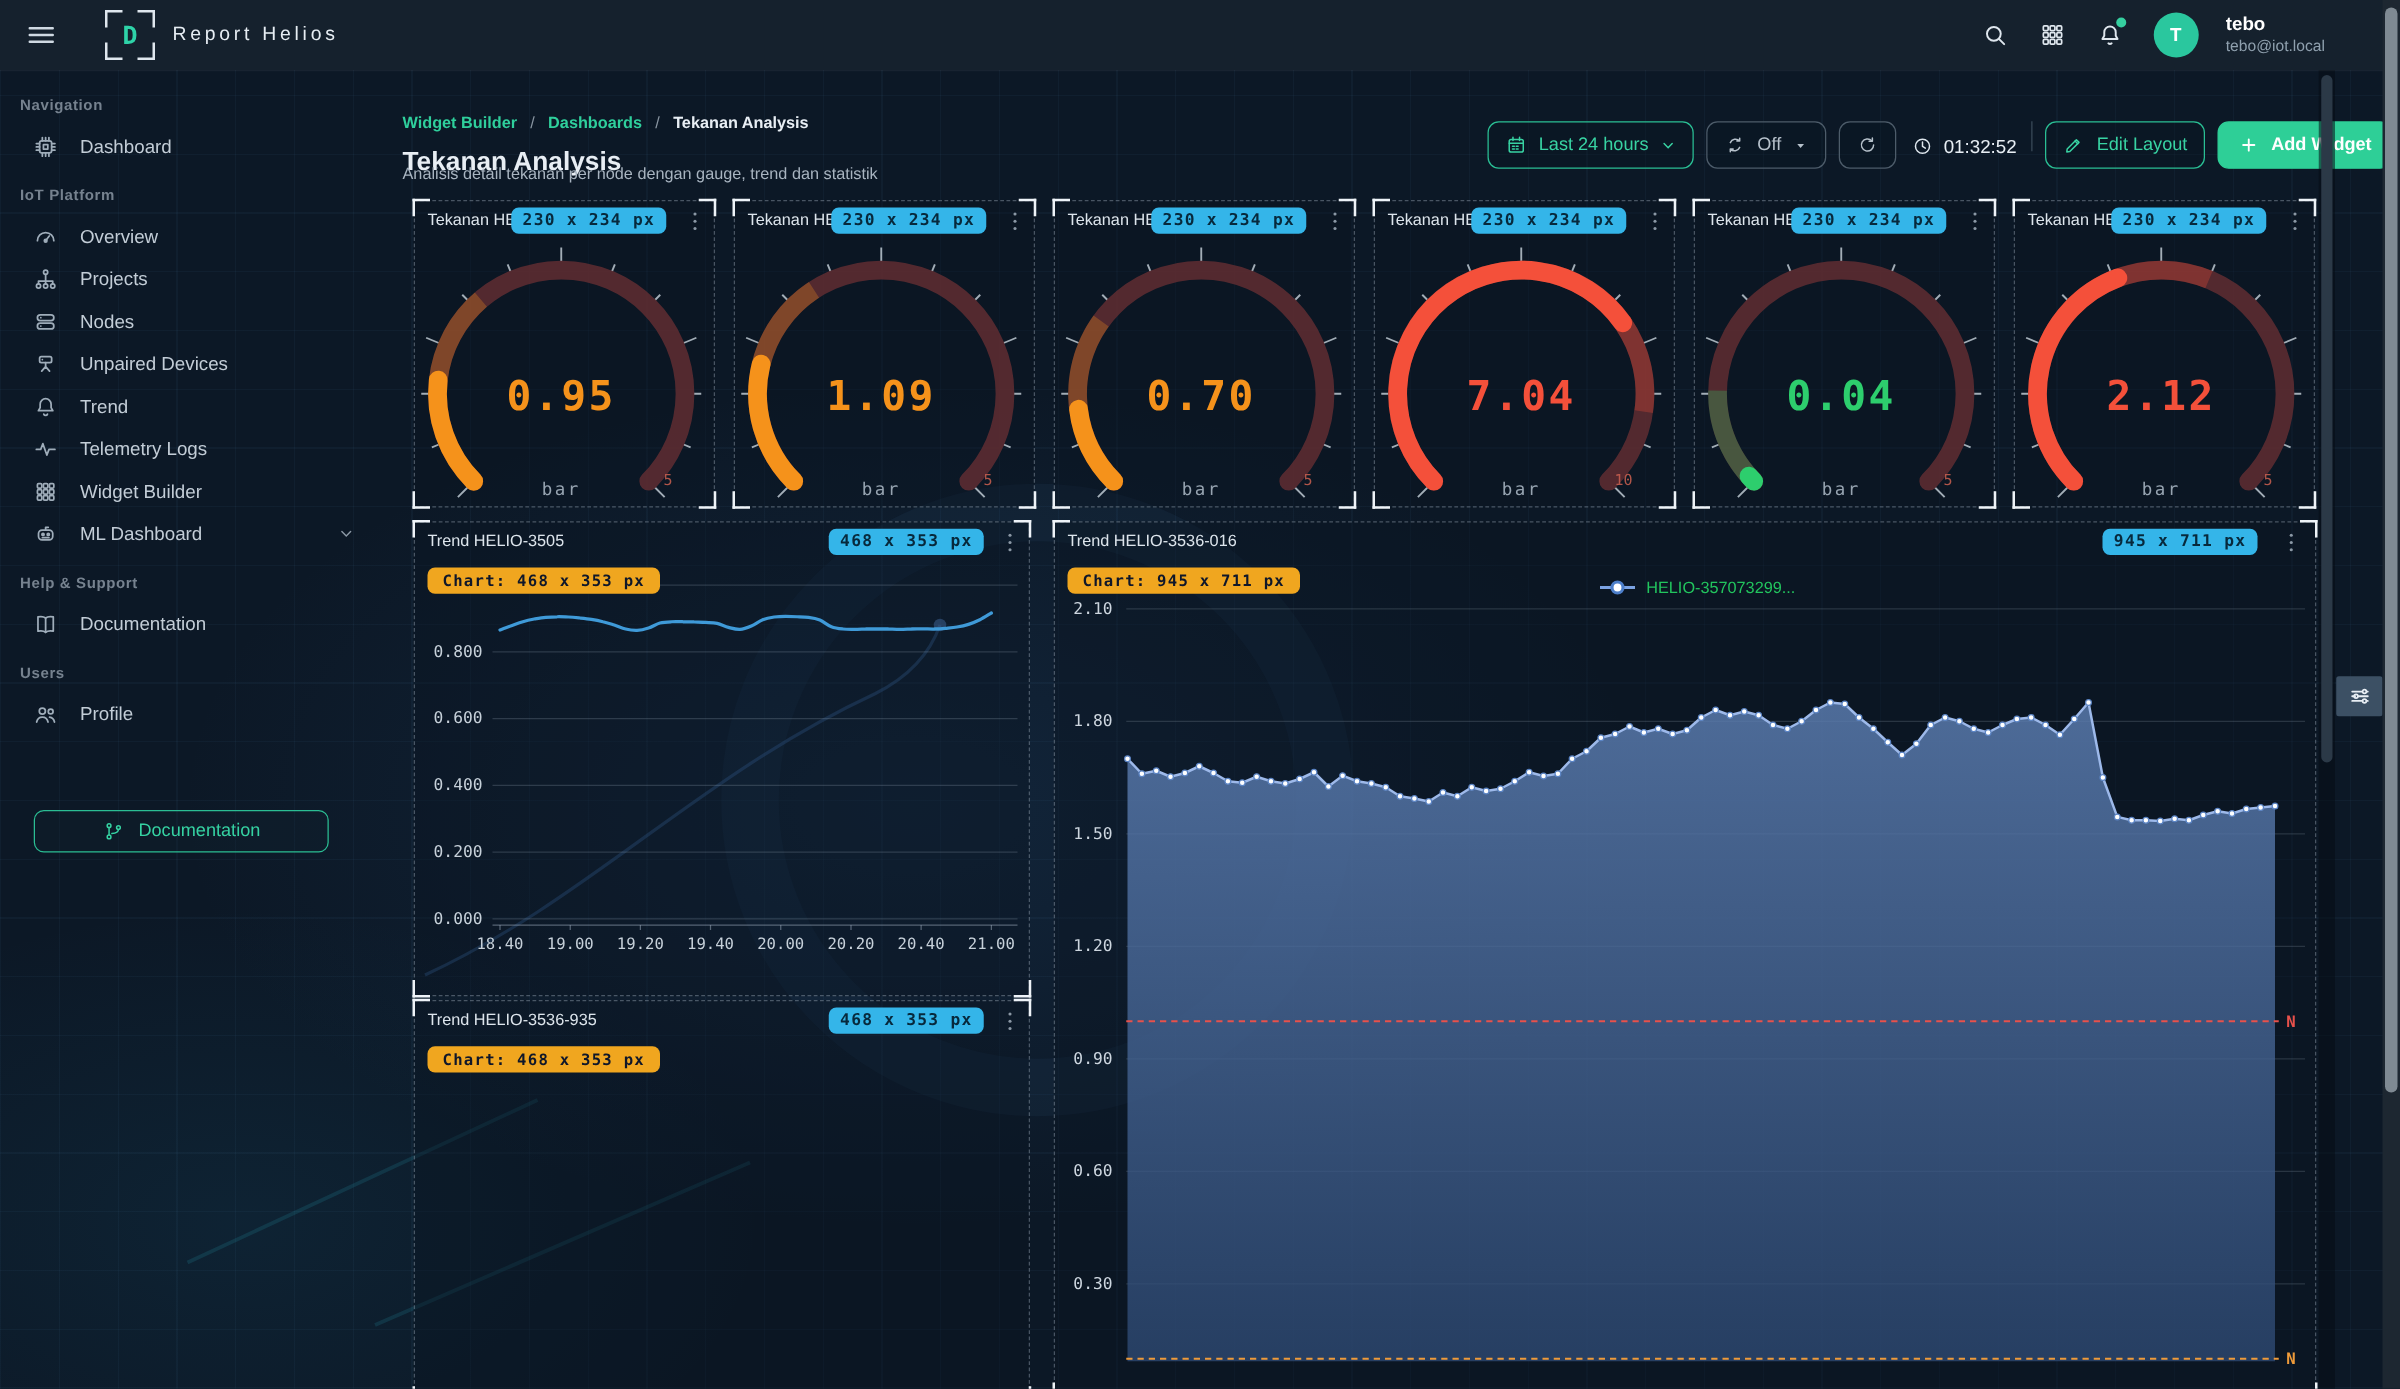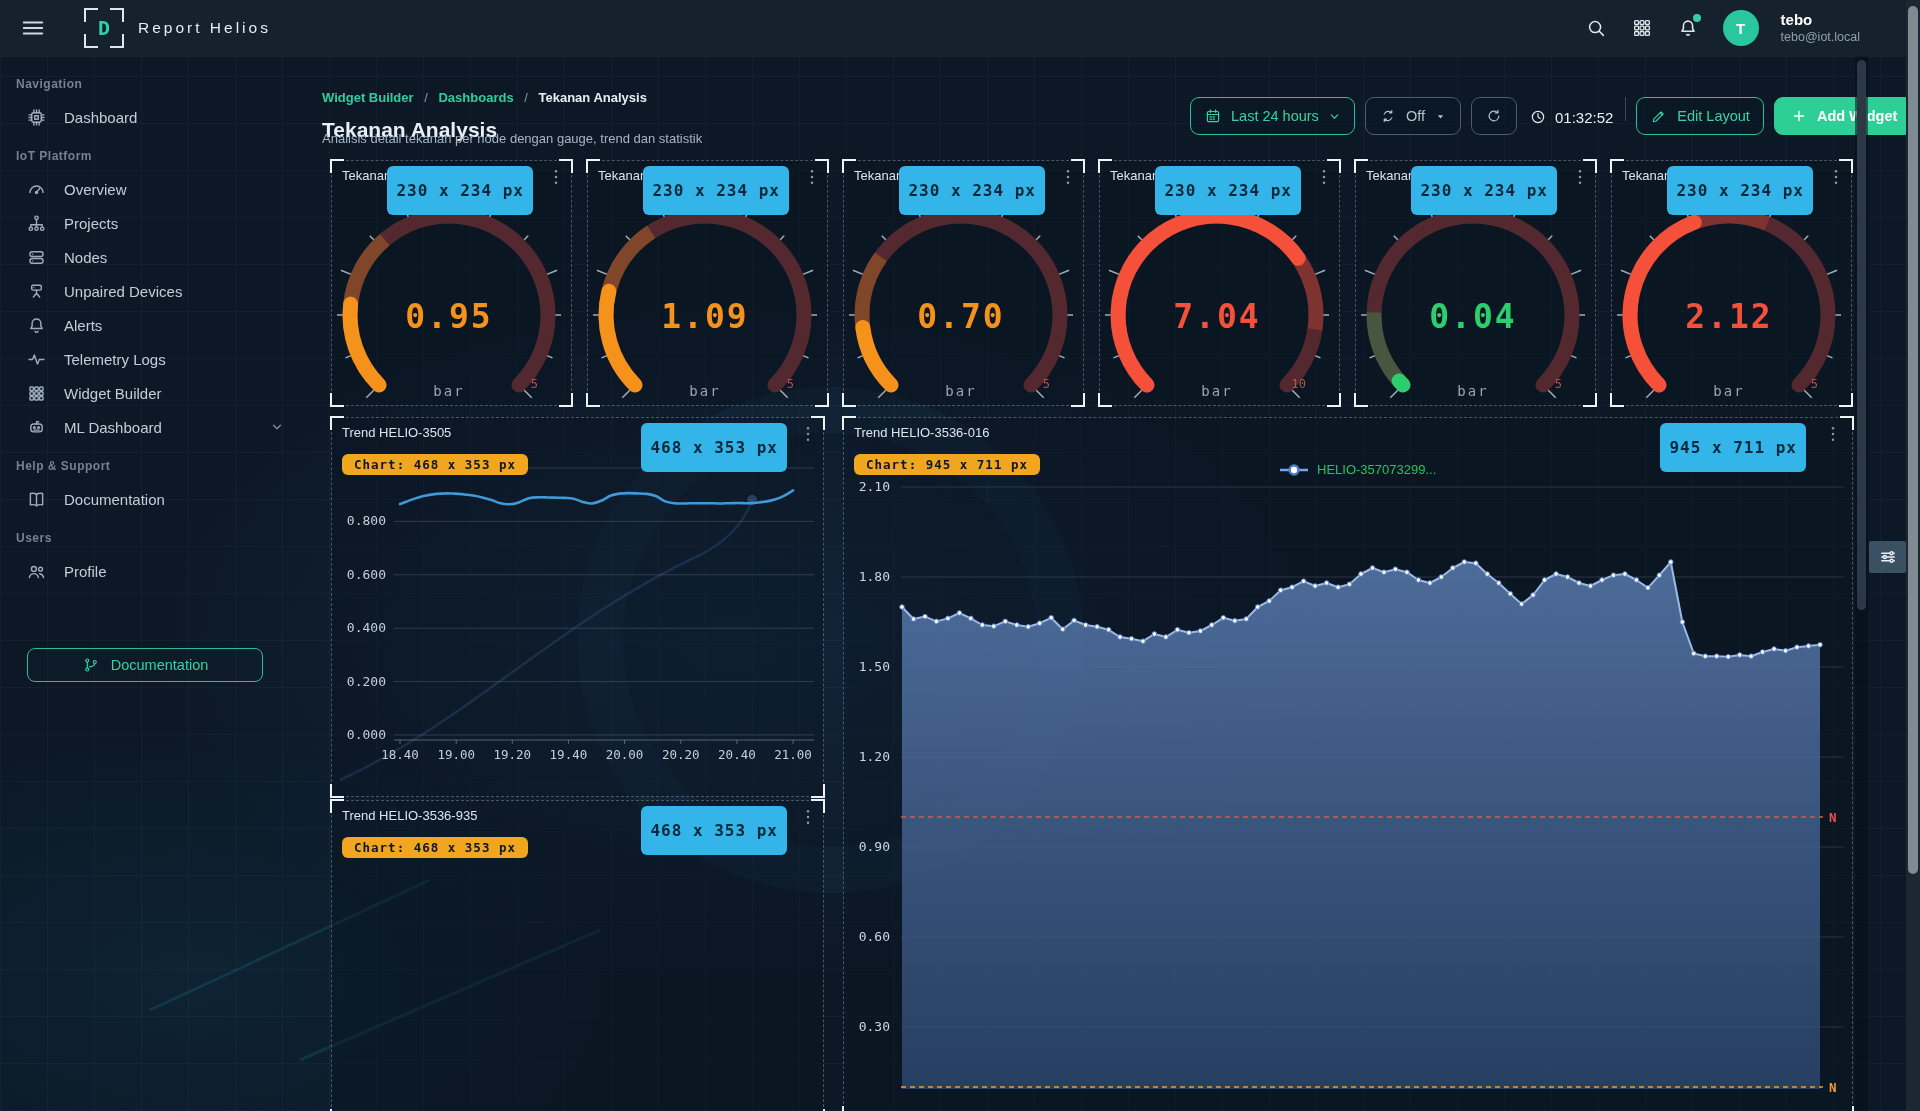--- a/index.html
+++ b/index.html
@@ -66,21 +66,21 @@
 .gauges{position:absolute;left:331px;top:160px;display:flex;gap:15px;z-index:2}
 .gauge-w{position:relative;width:239px;height:244px;border:1px dashed rgba(158,173,188,.42);background:rgba(9,20,33,.40)}
 .c{position:absolute;width:12px;height:12px;border:2px solid #eef3f8;z-index:3}
 .c.tl{left:-2px;top:-2px;border-right:0;border-bottom:0}
 .c.tr{right:-2px;top:-2px;border-left:0;border-bottom:0}
 .c.bl{left:-2px;bottom:-2px;border-right:0;border-top:0}
 .c.br{right:-2px;bottom:-2px;border-left:0;border-top:0}
 .w-title{position:absolute;left:10px;top:7px;font-size:13px;color:#dde5ec;white-space:nowrap;overflow:hidden;z-index:1}
 .gauge-w .w-title{max-width:108px}
 .size-badge{position:absolute;top:5px;background:#34b5e9;color:#07293c;font-family:"DejaVu Sans Mono",monospace;
-  font-weight:bold;font-size:16px;padding:15px 9px;border-radius:6px;letter-spacing:1px;z-index:2;white-space:nowrap}
+  font-weight:bold;font-size:13px;padding:3px 9px;border-radius:6px;letter-spacing:1px;z-index:2;white-space:nowrap}
 .chart-badge{position:absolute;left:10px;top:36px;background:#f0a61f;color:#0f172a;font-family:"DejaVu Sans Mono",monospace;
   font-weight:bold;font-size:12.5px;padding:3px 12px;border-radius:6px;letter-spacing:1px;z-index:2;white-space:nowrap}
 .menu-dots{position:absolute;right:5px;top:6px;width:20px;height:20px;color:#8b98a5;cursor:pointer;z-index:2;background:none;border:0;padding:0}
 .legend{position:absolute;left:435px;top:44px;display:flex;align-items:center;gap:8px;font-size:13px;color:#22c55e;z-index:2}
 
 .main-scroll{position:absolute;left:1855px;top:56px;bottom:0;width:13px;background:rgba(6,12,20,.55);z-index:4}
 .main-thumb{position:absolute;left:2px;top:4px;width:9px;height:550px;background:#2b3947;border-radius:5px;cursor:pointer}
 .flyout{position:absolute;left:1869px;top:541px;width:37px;height:32px;background:#3c5064;z-index:5;
   display:flex;align-items:center;justify-content:center;border:0;cursor:pointer;border-radius:2px}
 .flyout svg{width:20px;height:20px;color:#e8eef4}
@@ -190,21 +190,21 @@
           <rect x="6.5" y="4.8" width="11" height="5.6" rx="1.5"></rect>
           <path d="M12 10.4V14M12 14l-3.6 4.2M12 14l3.6 4.2M9 7.6h.01"></path>
         </svg>
         <span>Unpaired Devices</span>
       </div>
       <div class="side-item">
         <svg viewBox="0 0 24 24" fill="none" stroke="currentColor" stroke-width="1.6" stroke-linecap="round" stroke-linejoin="round">
           <path d="M12 4.5a5 5 0 0 1 5 5v3.2l1.6 2.8H5.4L7 12.7V9.5a5 5 0 0 1 5-5z"></path>
           <path d="M10.3 18.6a1.8 1.8 0 0 0 3.4 0"></path>
         </svg>
-        <span>Alerts</span>
+        <span>Trend</span>
       </div>
       <div class="side-item">
         <svg viewBox="0 0 24 24" fill="none" stroke="currentColor" stroke-width="1.6" stroke-linecap="round" stroke-linejoin="round">
           <path d="M3.5 12h4l2-5.2 3.6 10.4 2-5.2h5.4"></path>
         </svg>
         <span>Telemetry Logs</span>
       </div>
       <div class="side-item">
         <svg viewBox="0 0 24 24" fill="none" stroke="currentColor" stroke-width="1.6" stroke-linecap="round" stroke-linejoin="round">
           <rect x="4.5" y="4.5" width="4" height="4" rx="1"></rect>

